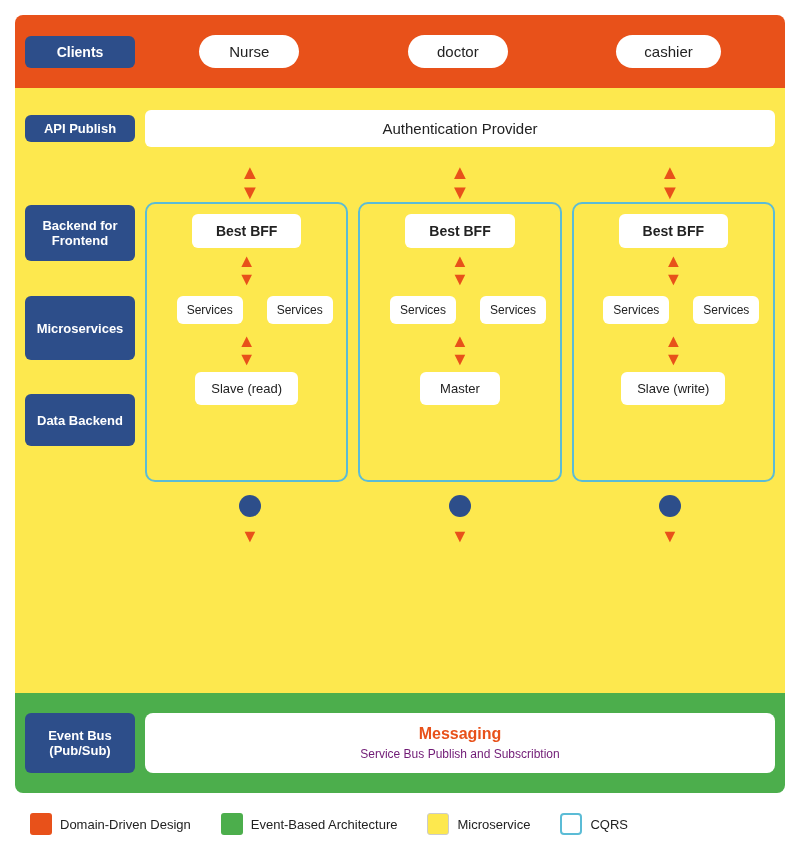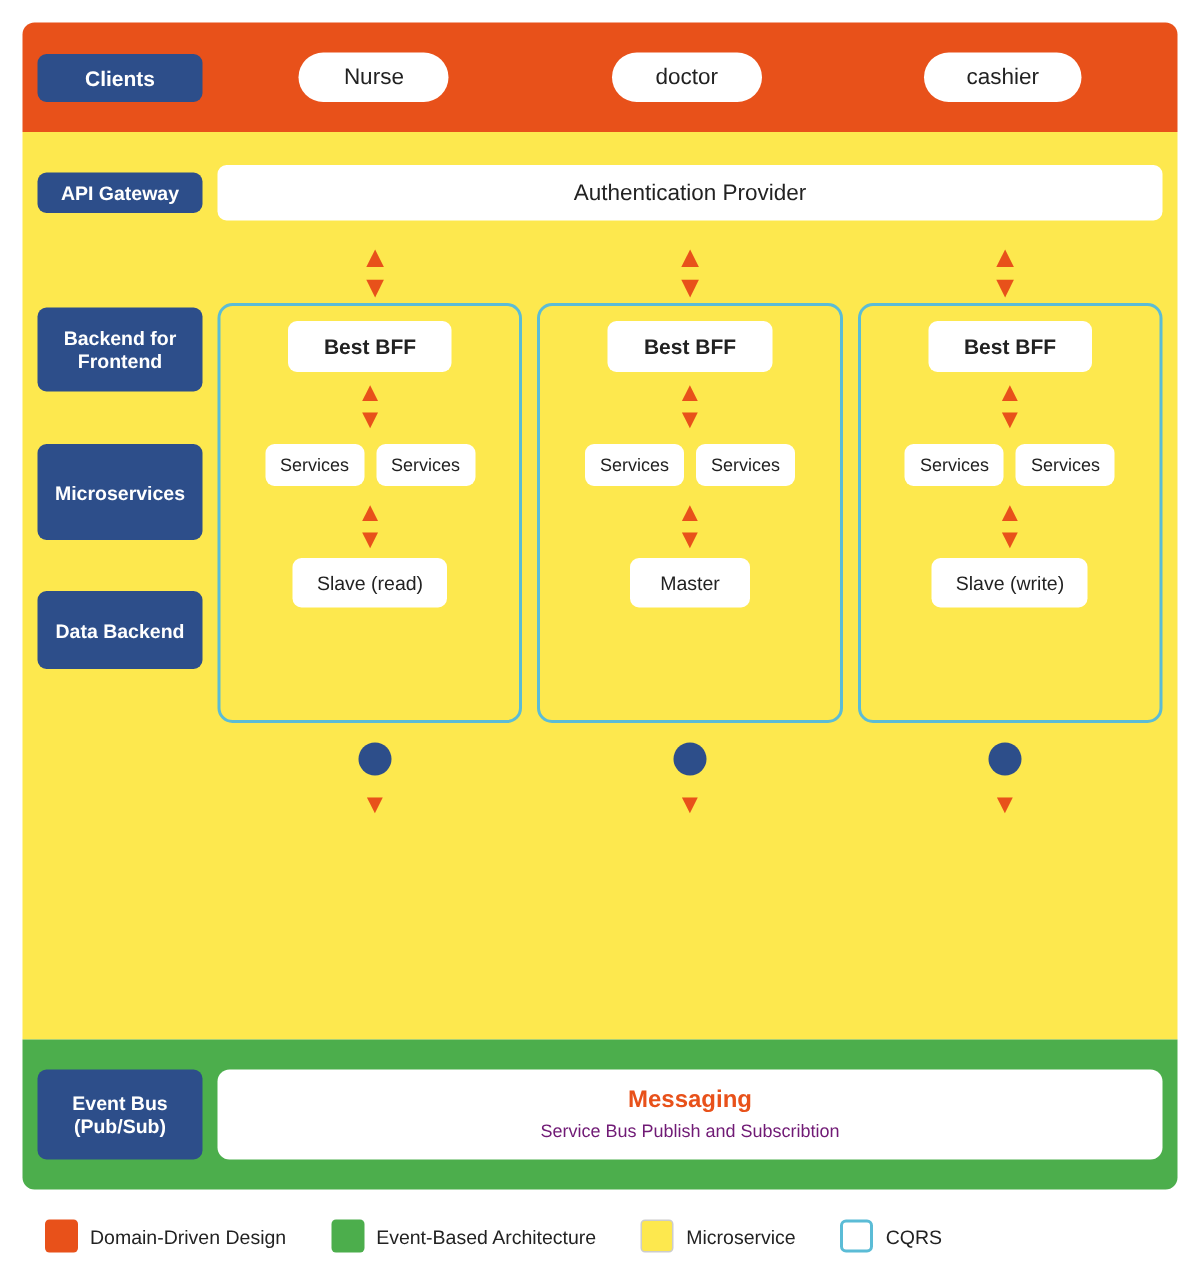--- a/index.html
+++ b/index.html
@@ -190,20 +190,21 @@
       margin: 4px 0;
     }
     .service-box {
       background: #fff;
       border-radius: 6px;
       padding: 7px 10px;
       font-size: 12px;
       color: #222;
       text-align: center;
       min-width: 60px;
+      margin-left: 16px;
     }
 
     .storage-box {
       background: #fff;
       border-radius: 6px;
       padding: 9px 16px;
       font-size: 13px;
       font-weight: 500;
       color: #222;
       text-align: center;
@@ -344,21 +345,21 @@
     <div class="clients-boxes">
       <div class="client-box">Nurse</div>
       <div class="client-box">doctor</div>
       <div class="client-box">cashier</div>
     </div>
   </div>
 
   <div class="main-yellow">
 
     <div class="api-row">
-      <div class="label-cell">API Gateway</div>
+      <div class="label-cell">API Publish</div>
       <div class="auth-box">Authentication Provider</div>
     </div>
 
     <div class="arrows-row">
       <div class="arrow-spacer"></div>
       <div class="arrows-content">
         <div class="double-arrow">
           <span>▲</span>
           <span>▼</span>
         </div>

